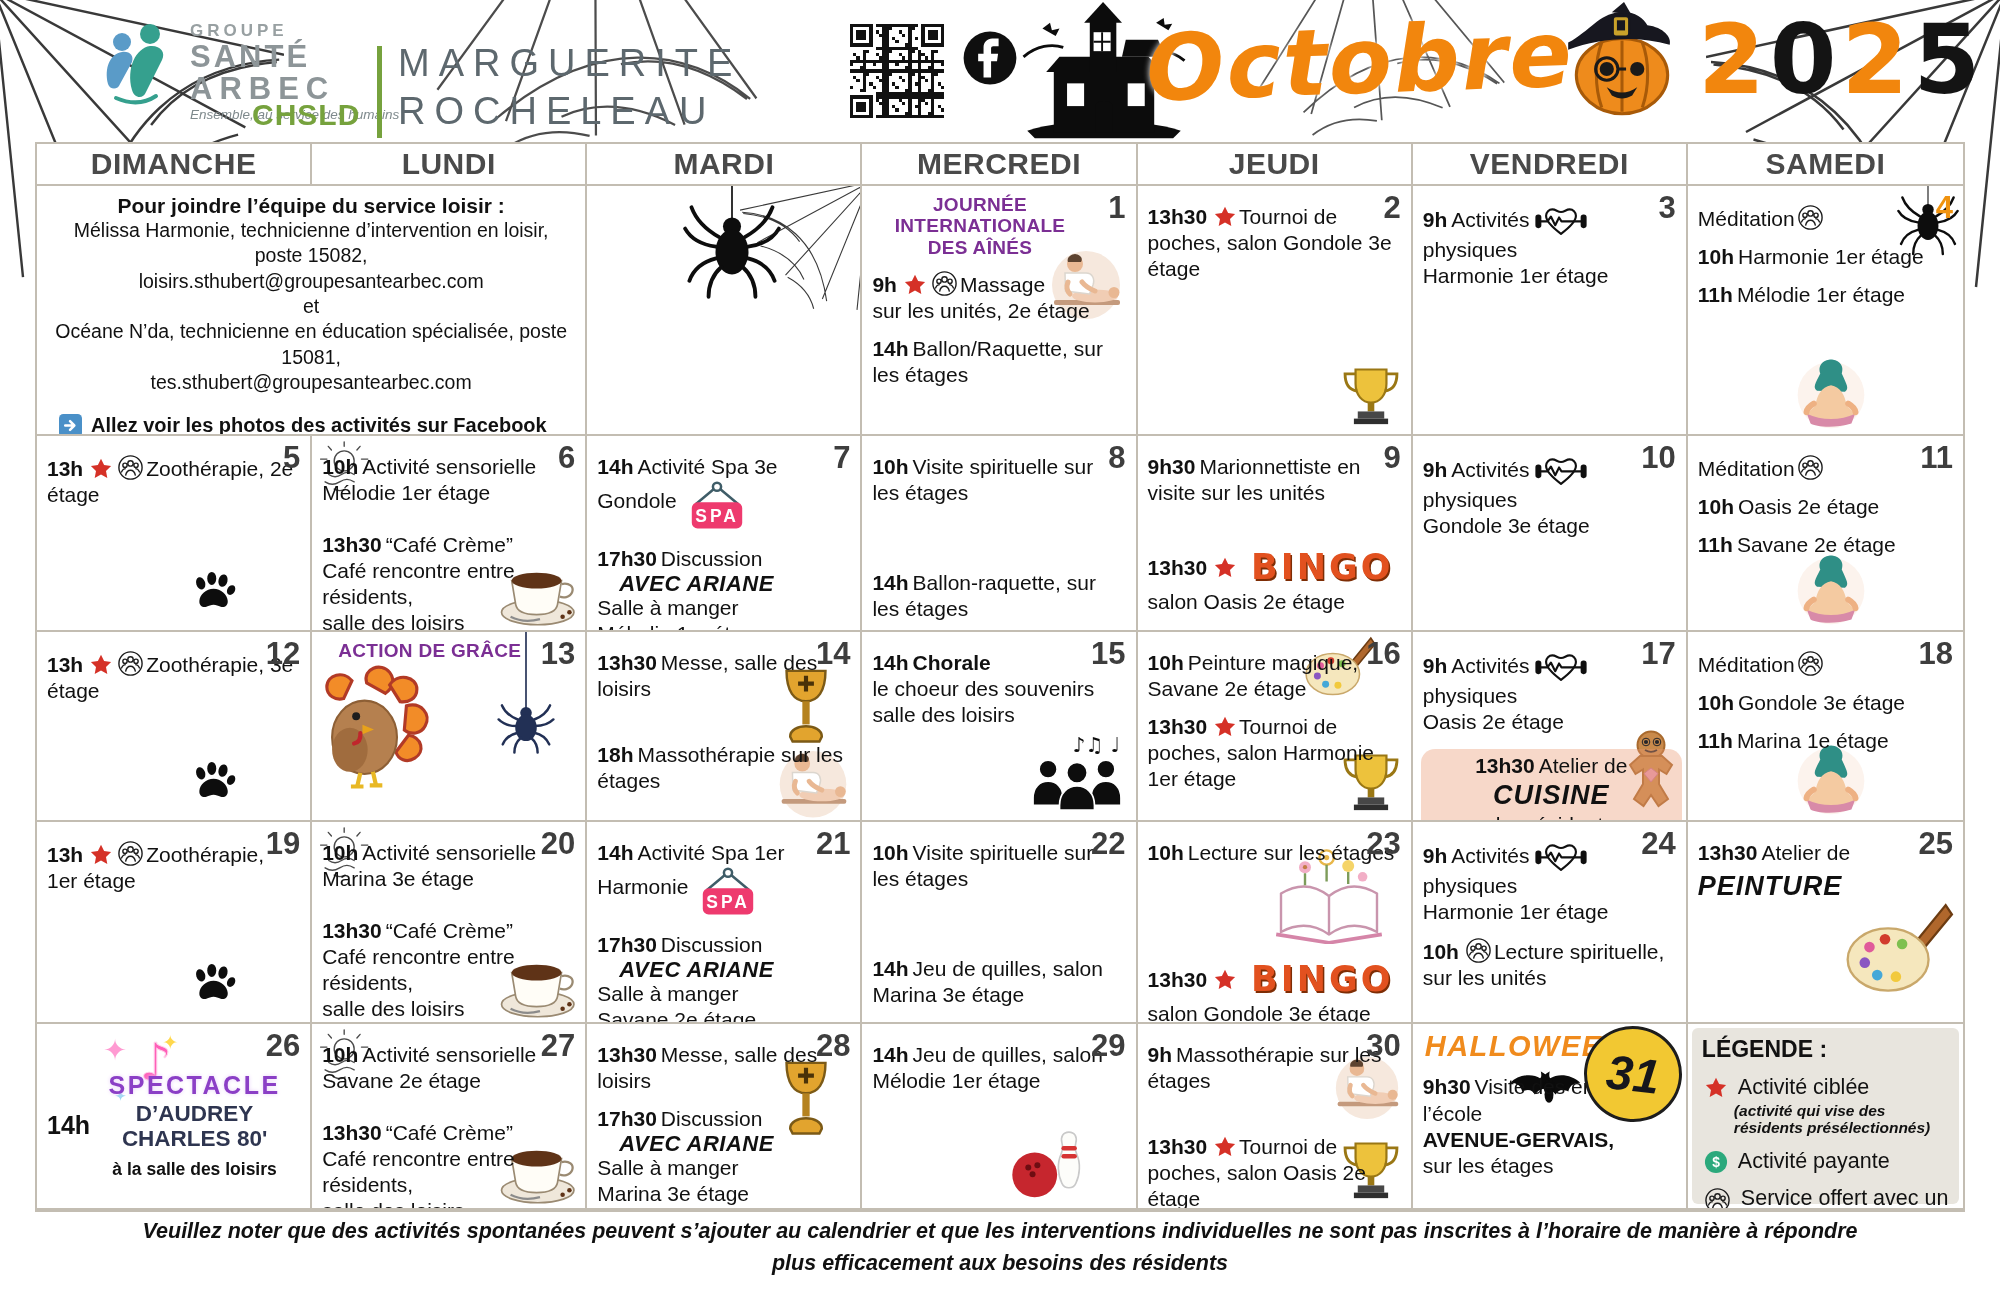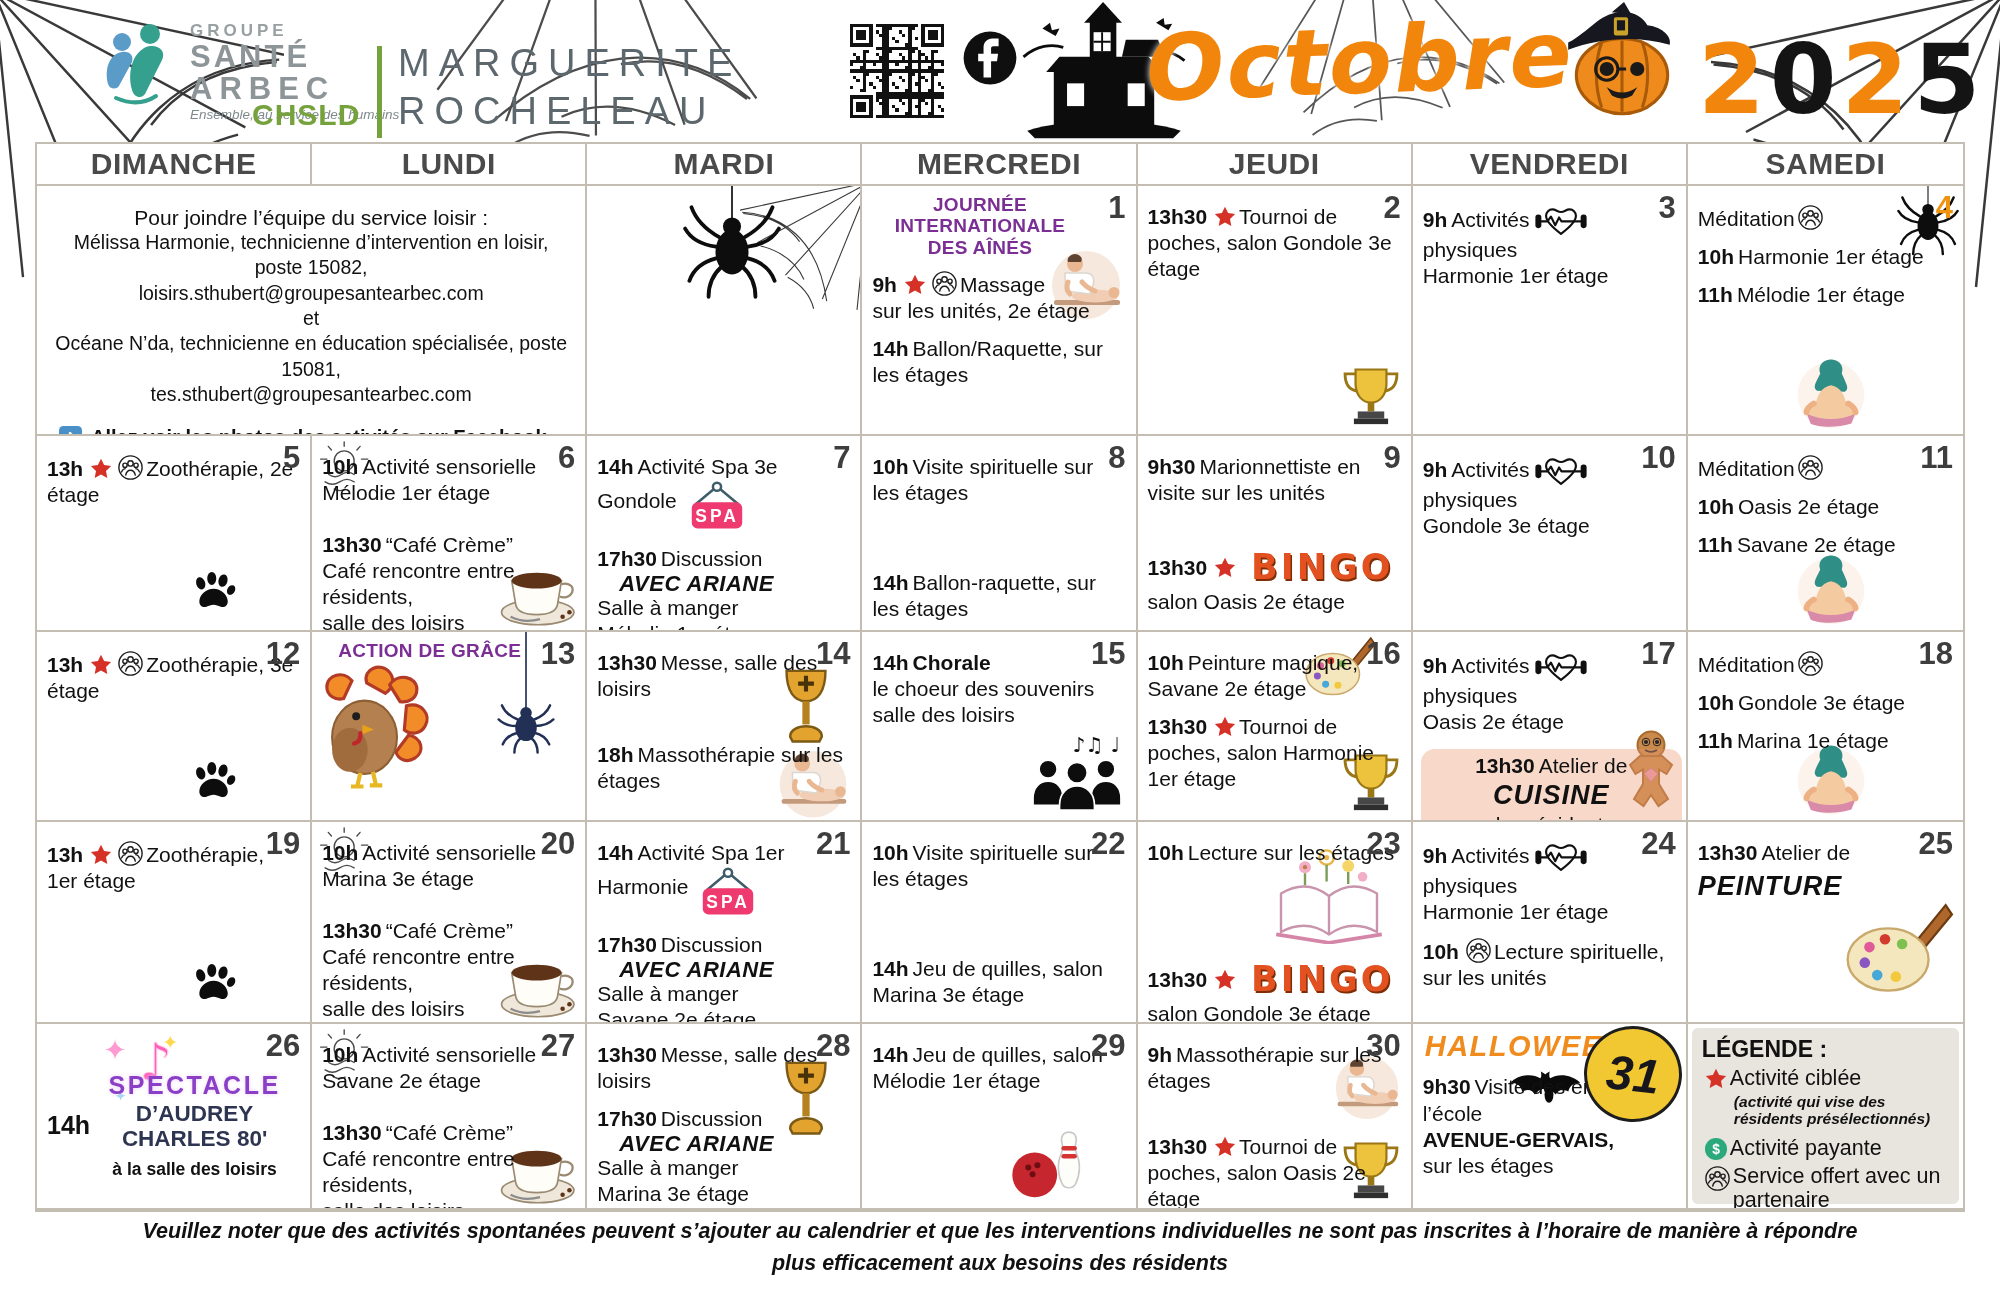--- a/index.html
+++ b/index.html
@@ -27,21 +27,21 @@
   .qr svg{width:100%;height:100%}
   .fb{position:absolute;left:962px;top:30px;width:56px}
   .fb svg{width:100%}
   .house{position:absolute;left:1014px;top:0;width:180px}
   .house svg{width:100%}
   .month{position:absolute;left:1146px;top:8px;font-size:92px;font-weight:900;font-style:italic;
          color:#f2860d;letter-spacing:2px;font-family:"DejaVu Sans",sans-serif;transform:rotate(-2deg);
          text-shadow:0 0 6px #fff}
   .pumpkin{position:absolute;left:1556px;top:2px;width:132px}
   .pumpkin svg{width:100%}
-  .year{position:absolute;left:1698px;top:24px;font-size:96px;font-weight:900;
+  .year{position:absolute;left:1698px;top:4px;font-size:96px;font-weight:900;
         font-family:"DejaVu Sans",sans-serif;letter-spacing:5px}
   .yr-o{color:#f2860d}.yr-b{color:#141414}
   
   .grid{position:absolute;left:35px;top:142px;width:1930px;display:grid;
         grid-template-columns:repeat(7,1fr);
         grid-template-rows:42px 250px 196px 190px 202px 186px;
         border:2px solid #c3bdb2;box-sizing:border-box;background:#fff}
   .dhead{display:flex;align-items:center;justify-content:center;font-size:30px;font-weight:800;
          color:#4a4a4a;letter-spacing:.5px;border-right:2px solid #c3bdb2;border-bottom:2px solid #c3bdb2}
   .dhead:nth-child(7n){border-right:none}
@@ -113,29 +113,29 @@
   .art-palette{right:34px;top:4px;width:74px}
   .art-palette-brush{right:8px;bottom:24px;width:112px}
   .art-book{right:22px;top:26px;width:120px}
   .art-bowling{right:34px;bottom:8px;width:94px}
   .art-turkey{left:-4px;top:32px;width:134px}
   .art-gingerbread{right:-2px;bottom:8px;width:74px}
   .art-bat{right:96px;top:46px;width:82px}
   .art-neon-music{left:64px;top:0;width:92px}
   
   .contact{grid-column:span 2;text-align:center;padding:6px 14px}
-  .c-title{font-weight:400;font-size:21px;margin-top:14px}
+  .c-title{font-weight:700;font-size:21px;margin-top:2px}
   .c-line{font-size:19.5px;line-height:1.3}
   .c-fb{font-weight:800;font-size:20px;margin-top:18px;display:flex;gap:7px;justify-content:center;
         align-items:flex-start;text-align:left;line-height:1.2;padding:0 6px}
   .c-fb .icn{width:23px;flex:0 0 23px;margin-top:1px}
   .legend-cell{padding:4px}
   .legend{background:#e8e5de;border-radius:6px;height:100%;box-sizing:border-box;padding:8px 10px 4px}
   .l-title{font-weight:800;font-size:23px}
-  .l-item{display:flex;align-items:flex-start;font-size:21.5px;margin-top:3px;line-height:1.12}
+  .l-item{display:flex;gap:8px;align-items:flex-start;font-size:21.5px;margin-top:12px;line-height:1.12}
   .l-item .icn{flex:0 0 auto;margin-top:1px}
   .l-note{font-style:italic;font-size:15.5px;font-weight:600;line-height:1.12;margin:2px 0 8px 32px}
   
   .footer{position:absolute;left:0;top:1215px;width:2000px;text-align:center}
   .footer p{margin:0 auto;max-width:1720px;font-size:21.5px;font-style:italic;font-weight:600;line-height:1.5}
   b{font-weight:800}
 </style>
 </head>
 <body>
 

